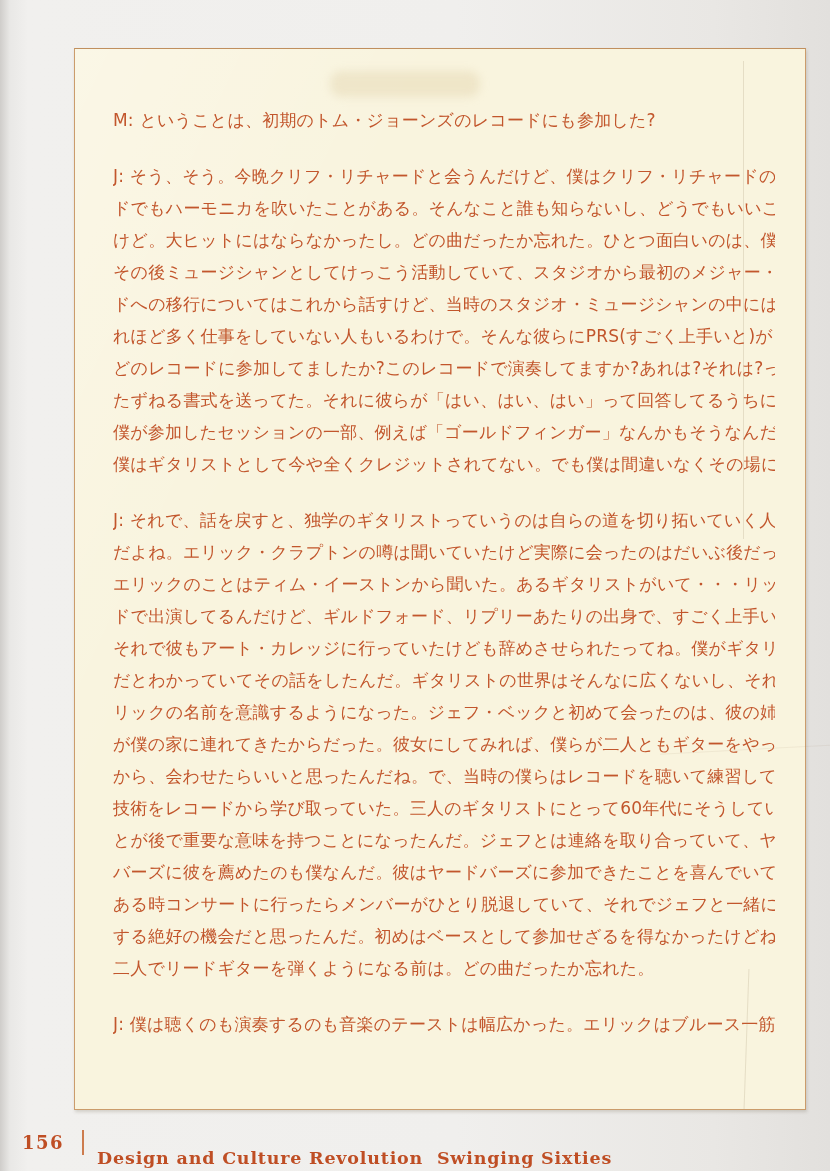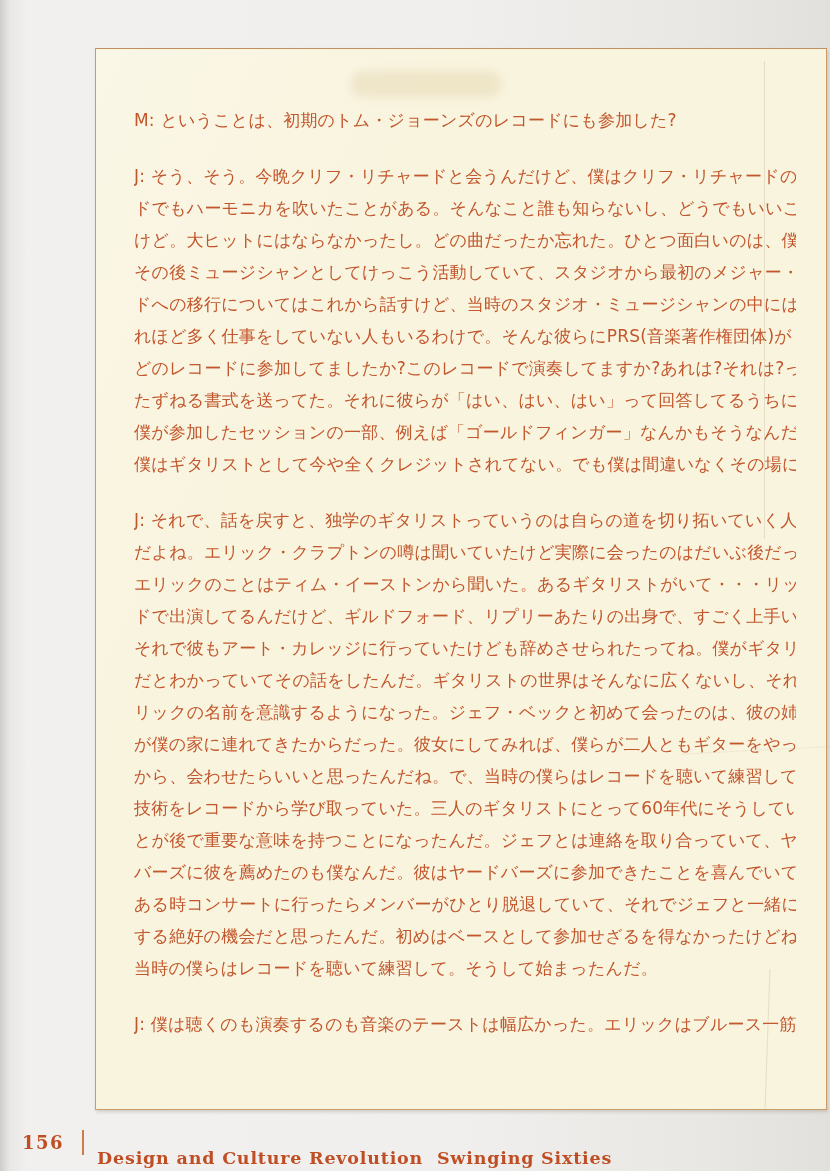--- a/index.html
+++ b/index.html
@@ -24,21 +24,20 @@
     top: 48px;
     width: 732px;
     height: 1062px;
     background:
       linear-gradient(115deg, rgba(255,255,255,0.25) 0%, rgba(255,255,255,0) 30%),
       var(--page-cream, #f9f4de);
     border: 1px solid var(--panel-border, #cb9c6b);
     border-top-color: #c08f5e;
     box-sizing: border-box;
     box-shadow: 1px 2px 3px rgba(120,110,90,0.25);
-    margin-left: 21px;
   }
 
   .interview {
     padding: 55px 30px 0 38px;
     color: var(--text-orange, #c2562c);
     font-size: 17px;
     letter-spacing: 0.2px;
   }
   .para { margin: 0 0 24px 0; }
   .line {
@@ -108,42 +107,42 @@
   <div class="interview">
       <div class="para">
         <div class="line">M: ということは、初期のトム・ジョーンズのレコードにも参加した?</div>
       </div>
       <div class="para">
         <div class="line">J: そう、そう。今晩クリフ・リチャードと会うんだけど、僕はクリフ・リチャードのレコー</div>
         <div class="line">ドでもハーモニカを吹いたことがある。そんなこと誰も知らないし、どうでもいいことだ</div>
         <div class="line">けど。大ヒットにはならなかったし。どの曲だったか忘れた。ひとつ面白いのは、僕は</div>
         <div class="line">その後ミュージシャンとしてけっこう活動していて、スタジオから最初のメジャー・バン</div>
         <div class="line">ドへの移行についてはこれから話すけど、当時のスタジオ・ミュージシャンの中にはそ</div>
-        <div class="line">れほど多く仕事をしていない人もいるわけで。そんな彼らにPRS(音楽著作権団体)が</div>
+        <div class="line">れほど多く仕事をしていない人もいるわけで。そんな彼らにPRS(すごく上手いと)が</div>
         <div class="line">どのレコードに参加してましたか?このレコードで演奏してますか?あれは?それは?って</div>
         <div class="line">たずねる書式を送ってた。それに彼らが「はい、はい、はい」って回答してるうちに、</div>
         <div class="line">僕が参加したセッションの一部、例えば「ゴールドフィンガー」なんかもそうなんだけど、</div>
         <div class="line">僕はギタリストとして今や全くクレジットされてない。でも僕は間違いなくその場にいた</div>
       </div>
       <div class="para">
         <div class="line">J: それで、話を戻すと、独学のギタリストっていうのは自らの道を切り拓いていく人たち</div>
         <div class="line">だよね。エリック・クラプトンの噂は聞いていたけど実際に会ったのはだいぶ後だった。</div>
         <div class="line">エリックのことはティム・イーストンから聞いた。あるギタリストがいて・・・リッチモン</div>
         <div class="line">ドで出演してるんだけど、ギルドフォード、リプリーあたりの出身で、すごく上手いと。</div>
         <div class="line">それで彼もアート・カレッジに行っていたけども辞めさせられたってね。僕がギタリスト</div>
         <div class="line">だとわかっていてその話をしたんだ。ギタリストの世界はそんなに広くないし、それでエ</div>
         <div class="line">リックの名前を意識するようになった。ジェフ・ベックと初めて会ったのは、彼の姉妹</div>
         <div class="line">が僕の家に連れてきたからだった。彼女にしてみれば、僕らが二人ともギターをやってた</div>
         <div class="line">から、会わせたらいいと思ったんだね。で、当時の僕らはレコードを聴いて練習して、</div>
         <div class="line">技術をレコードから学び取っていた。三人のギタリストにとって60年代にそうしていたこ</div>
         <div class="line">とが後で重要な意味を持つことになったんだ。ジェフとは連絡を取り合っていて、ヤード</div>
         <div class="line">バーズに彼を薦めたのも僕なんだ。彼はヤードバーズに参加できたことを喜んでいて、</div>
         <div class="line">ある時コンサートに行ったらメンバーがひとり脱退していて、それでジェフと一緒に参加</div>
         <div class="line">する絶好の機会だと思ったんだ。初めはベースとして参加せざるを得なかったけどね。</div>
-        <div class="line">当時の僕らはレコードを聴いて練習して。そうして始まったんだ。</div>
+        <div class="line">二人でリードギターを弾くようになる前は。どの曲だったか忘れた。</div>
       </div>
       <div class="para">
         <div class="line">J: 僕は聴くのも演奏するのも音楽のテーストは幅広かった。エリックはブルース一筋だっ</div>
       </div>
     </div>
   <div class="crease crease-1"></div>
   <div class="crease crease-2"></div>
   <div class="crease crease-3"></div>
 </div>
 

